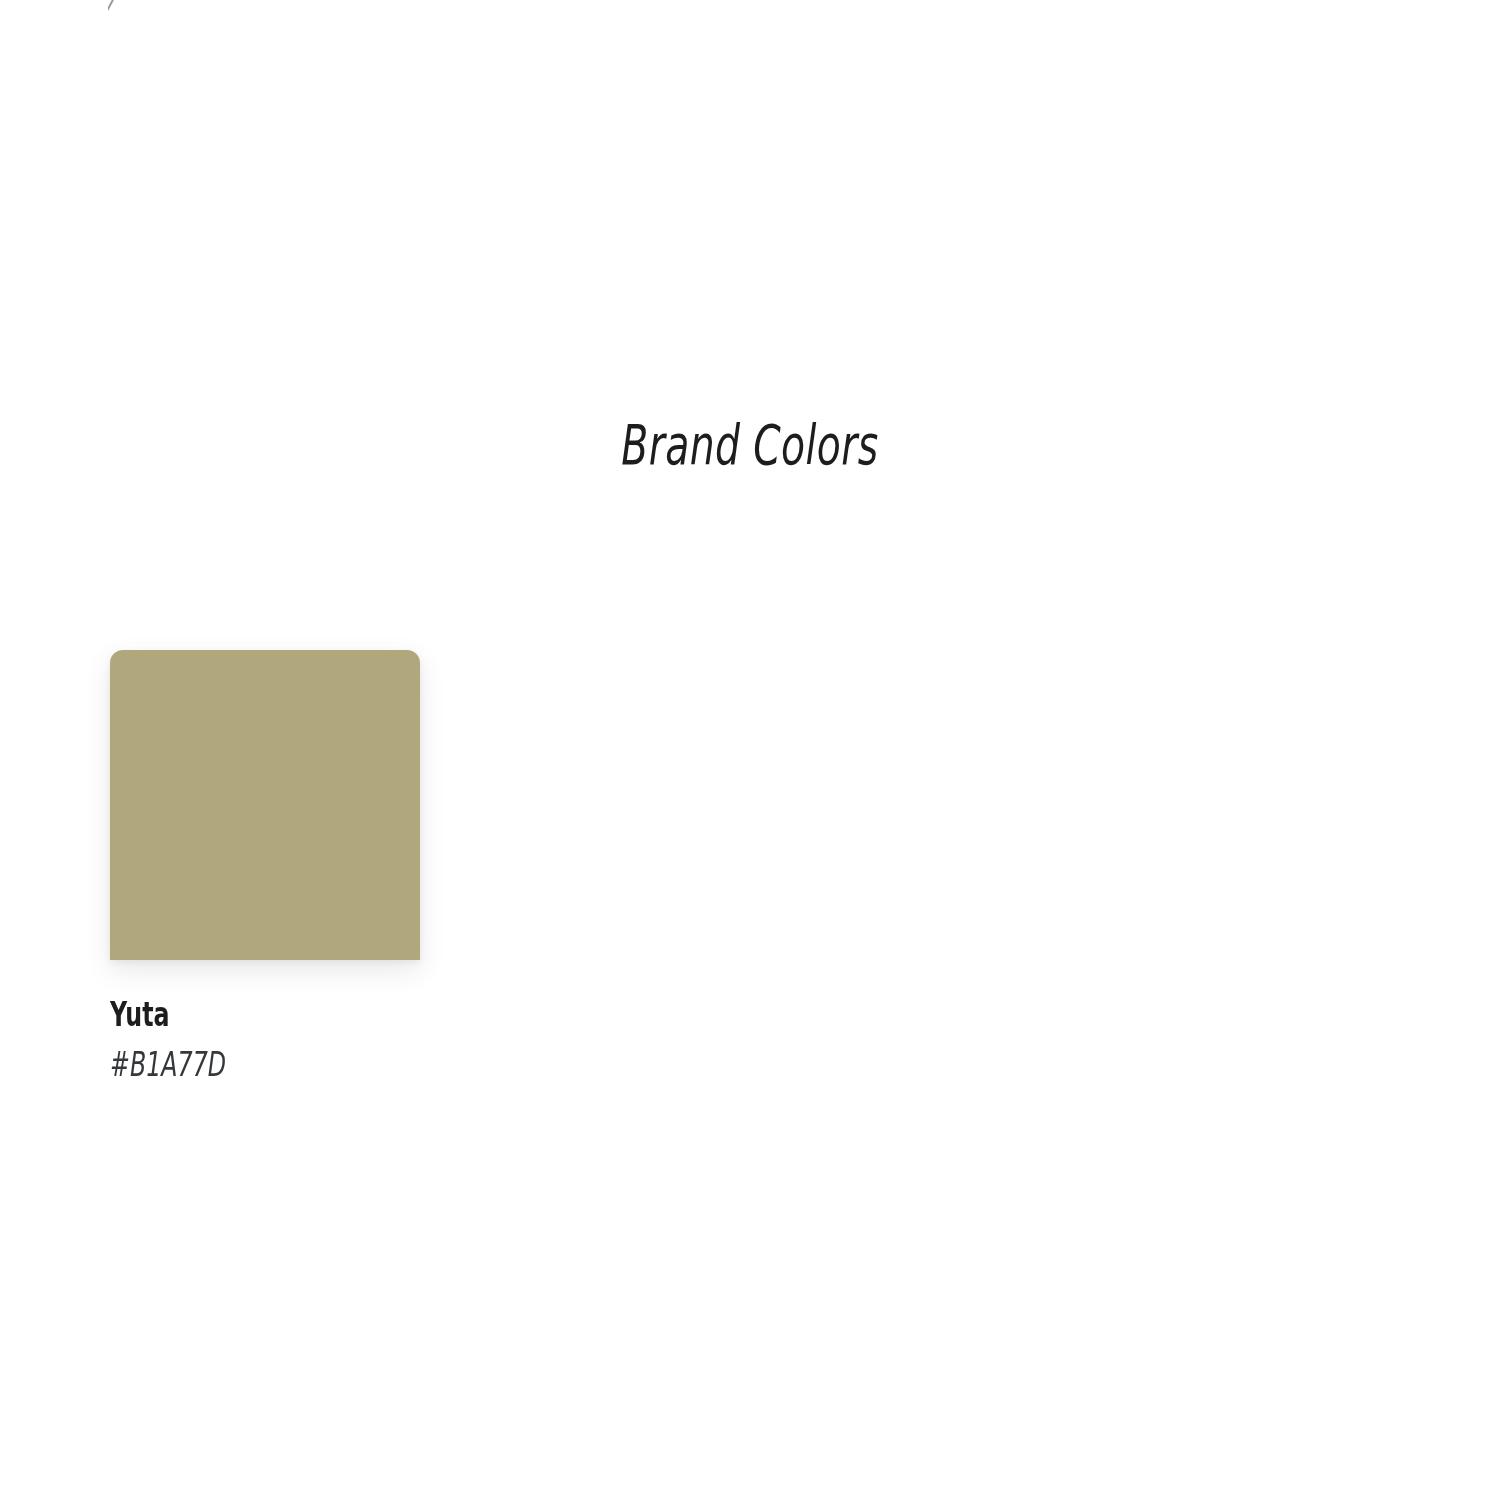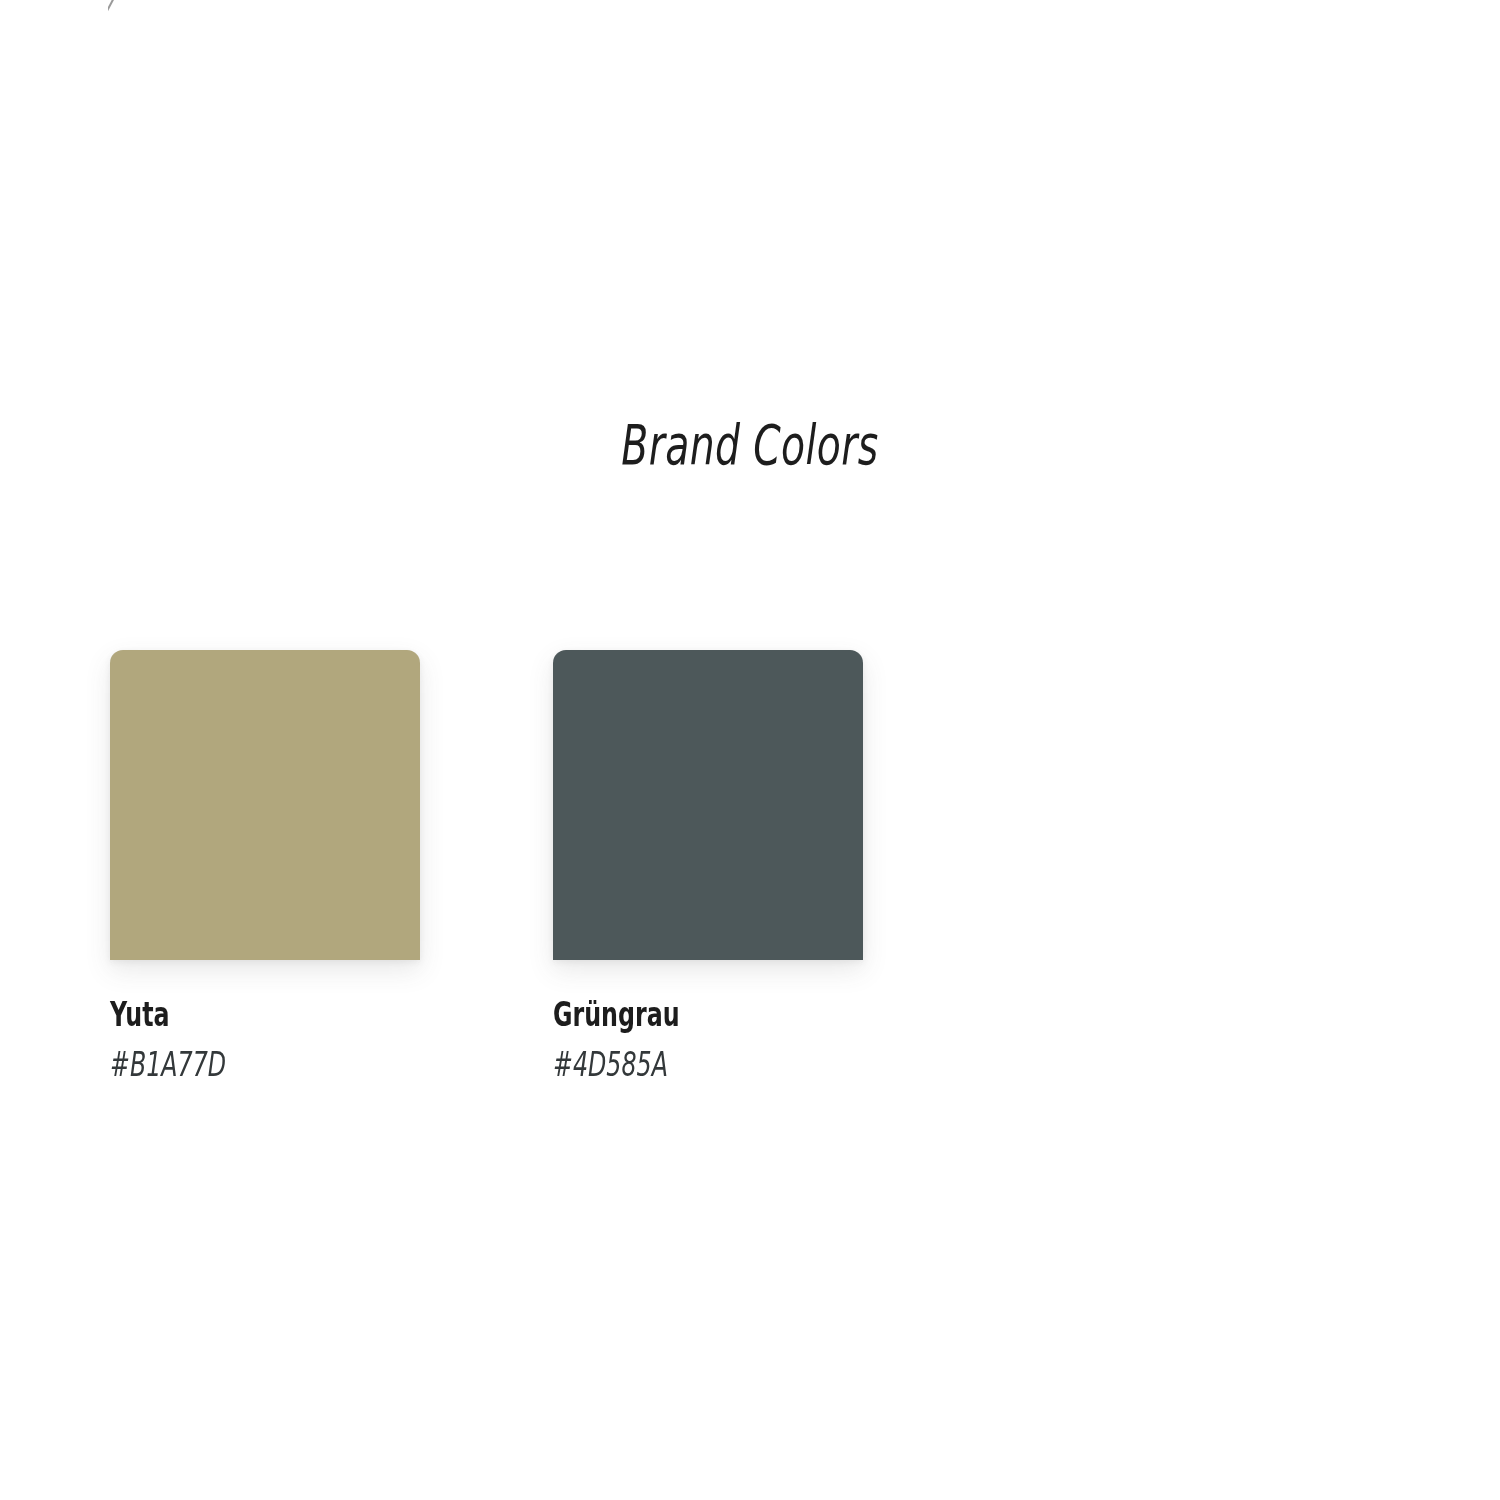--- a/index.html
+++ b/index.html
@@ -122,21 +122,16 @@
   <div id="page-title">Brand Colors</div>
 
   <div id="swatch-grid">
 
     <div class="swatch-card">
       <div class="swatch-chip" style="background: rgb(177, 167, 125);"></div>
       <div class="swatch-name">Yuta</div>
       <div class="swatch-hex">#B1A77D</div>
     </div>
 
-    <div class="swatch-card">
-      <div class="swatch-chip" style="background: rgb(77, 88, 90);"></div>
-      <div class="swatch-name">Grüngrau</div>
-      <div class="swatch-hex">#4D585A</div>
-    </div>
 
 
   </div>
 </div>
 
 </body></html>

